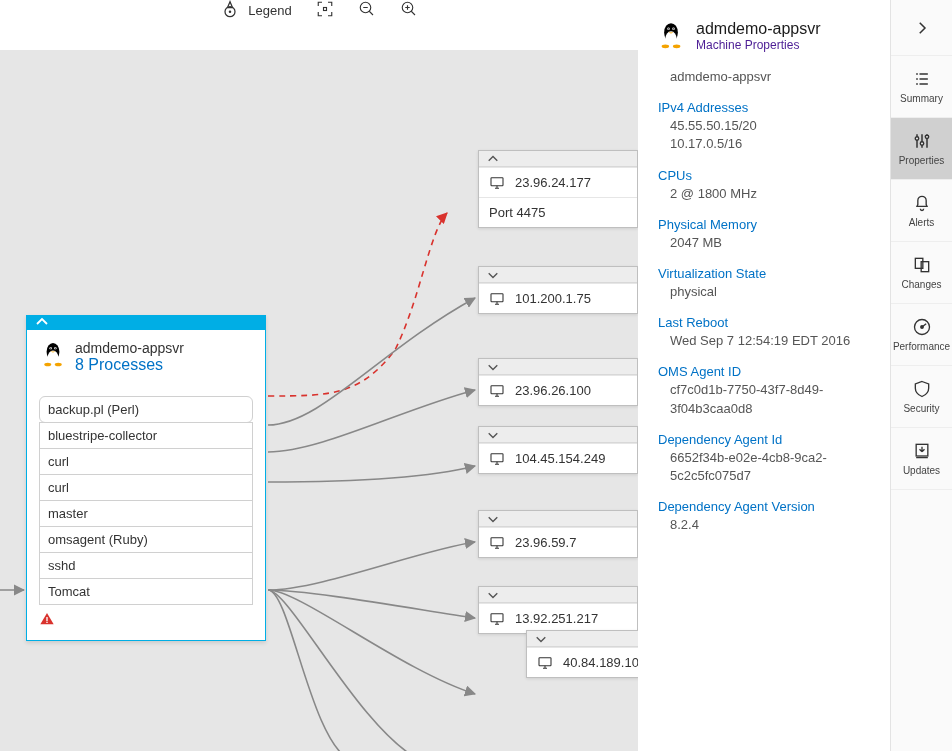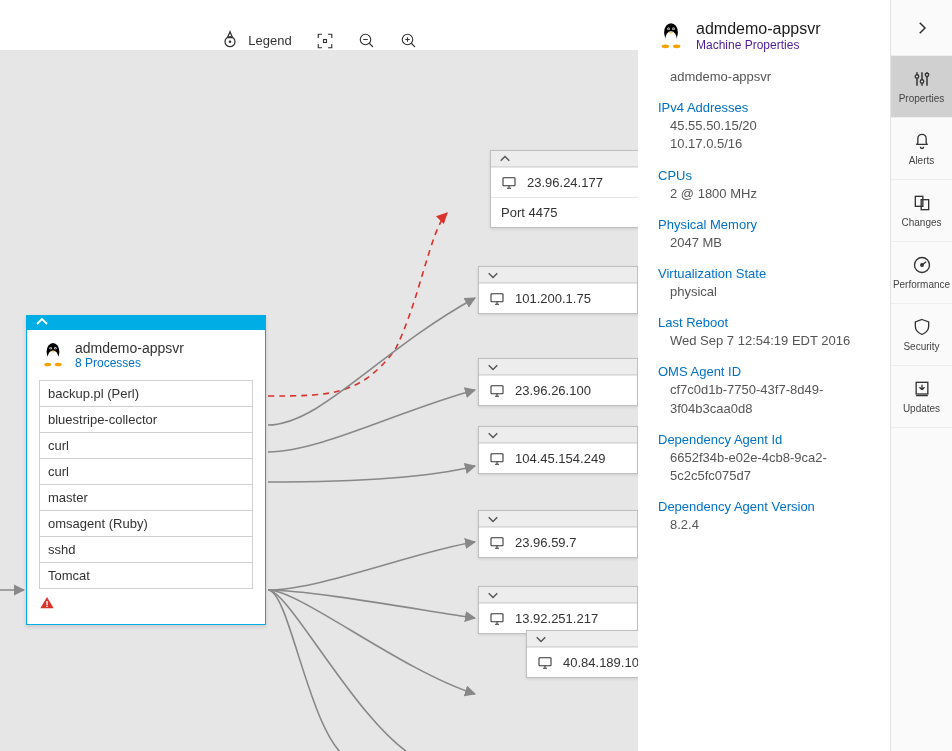--- a/index.html
+++ b/index.html
@@ -2,21 +2,21 @@
 <html><head>
 <meta charset="utf-8">
 <style>
   * { box-sizing: border-box; }
   html, body { margin: 0; padding: 0; width: 952px; height: 751px; font-family: "Segoe UI", Arial, sans-serif; font-size: 13px; color: #333; overflow: hidden; }
   body { background: #e6e6e6; position: relative; }
 
   
   .toolbar {
     position: absolute; top: 0; left: 0; width: 638px; height: 50px;
-    display: flex; align-items: flex-end; justify-content: center; gap: 24px;
+    display: flex; align-items: flex-start; justify-content: center; gap: 24px;
     background: #fff;
   }
   .tool-item { display: flex; align-items: center; gap: 8px; cursor: pointer; color: #333; }
   .tool-icon { display: inline-flex; }
   .tool-item svg, .tool-icon svg { display: block; }
 
   
   .canvas {
     position: absolute; top: 50px; left: 0; width: 638px; height: 701px;
     background: #e6e6e6;
@@ -32,27 +32,27 @@
   .machine-node .titlebar {
     background: #00aee5; height: 14px; display: flex; align-items: center;
     padding-left: 8px;
   }
   .machine-node .titlebar .caret { color: #fff; font-size: 10px; line-height: 1; }
   .machine-node .head {
     display: flex; gap: 10px; padding: 10px 12px 6px 14px; align-items: flex-start;
   }
   .penguin-small { width: 24px; height: 24px; }
   .machine-node .head .txt .name { font-size: 14px; }
-  .machine-node .head .txt .sub  { font-size: 12px; color: #0072c6; }
+  .machine-node .head .txt .sub  { font-size: 16px; color: #0072c6; }
   .proc-list { padding: 4px 12px 0 12px; }
   .proc-list .row {
     border: 1px solid #d0d0d0; padding: 5px 8px; font-size: 13px; margin-top: -1px;
     background: #fff; cursor: pointer;
   }
-  .proc-list .row:first-child { margin-top: 0; }
+  .proc-list .row:first-child { margin-top: 12px; border-radius: 6px; }
   .machine-node .footer { padding: 6px 12px 10px 12px; }
   .warn-triangle { color: #d9322d; }
 
   
   .ext-node {
     position: absolute; width: 160px; background: #fff;
     border: 1px solid #bfbfbf; box-shadow: 0 1px 3px rgba(0,0,0,0.1);
   }
   .ext-node .banner {
     height: 16px; background: #ededed; border-bottom: 1px solid #d8d8d8;
@@ -202,21 +202,21 @@
         <svg width="16" height="16" viewBox="0 0 24 24">
             <path d="M12 3 L22 20 H2 Z" fill="#d9322d"></path>
             <rect x="11" y="9" width="2" height="6" fill="#fff"></rect>
             <rect x="11" y="16" width="2" height="2" fill="#fff"></rect>
           </svg>
       </span>
     </div>
   </div>
 
   <div id="ext-container">
-      <div class="ext-node" style="left: 490px; top: 100px;">
+      <div class="ext-node" style="left: 478px; top: 100px;">
         <div class="banner">
           <svg width="12" height="10" viewBox="0 0 14 10">
             <path d="M2 7 L7 2 L12 7" stroke="#555" stroke-width="1.6" fill="none"></path>
           </svg>
         </div>
         <div class="row">
           <span class="mon-icon">
             <svg width="16" height="16" viewBox="0 0 24 24" fill="none" stroke="#333" stroke-width="1.6">
               <rect x="3" y="4" width="18" height="12" rx="1"></rect>
               <path d="M9 20h6M12 16v4"></path>
@@ -389,20 +389,28 @@
 </div>
 
 <div class="tabstrip" id="tabstrip">
     <div class="tab collapse">
       <span>
         <svg width="18" height="18" viewBox="0 0 24 24" fill="none" stroke="#333" stroke-width="2">
           <path d="M9 5l7 7-7 7"></path>
         </svg>
       </span>
     </div>
+    <div class="tab">
+      <span>
+        <svg width="20" height="20" viewBox="0 0 24 24" fill="none" stroke="#333" stroke-width="1.8">
+          <path d="M5 6h2M9 6h10M5 12h2M9 12h10M5 18h2M9 18h10"></path>
+        </svg>
+      </span>
+      <span class="tlabel">Summary</span>
+    </div>
     <div class="tab selected">
       <span>
         <svg width="20" height="20" viewBox="0 0 24 24" fill="none" stroke="#333" stroke-width="1.8">
           <path d="M6 4v16M12 4v16M18 4v16"></path>
           <circle cx="6" cy="9" r="2" fill="#fff"></circle>
           <circle cx="12" cy="15" r="2" fill="#fff"></circle>
           <circle cx="18" cy="7" r="2" fill="#fff"></circle>
         </svg>
       </span>
       <span class="tlabel">Properties</span>

